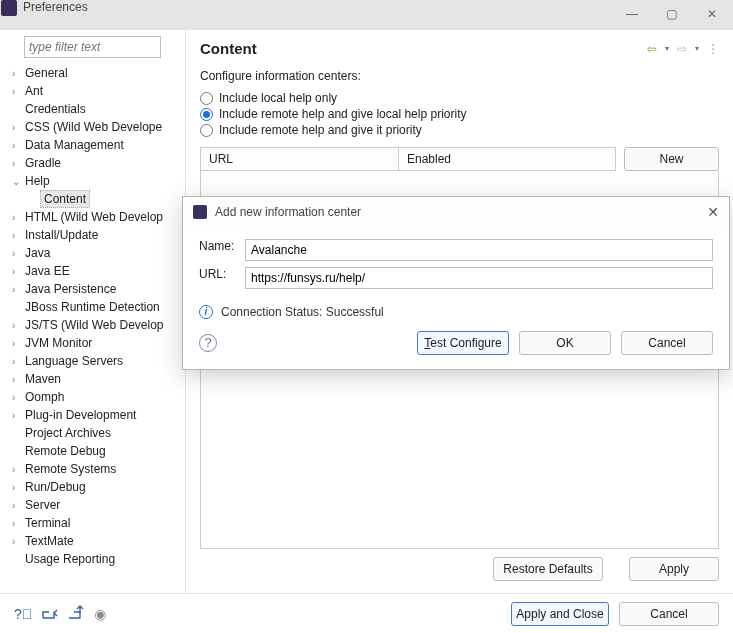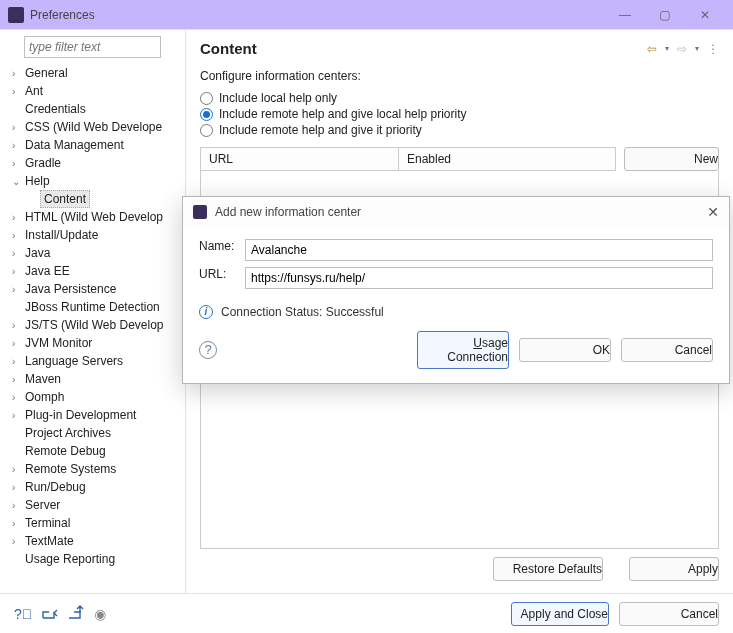--- a/index.html
+++ b/index.html
@@ -10,24 +10,24 @@
     background: #fff;
     color: #222;
     width: 733px;
     height: 633px;
     overflow: hidden;
     position: relative;
   }
   .titlebar {
     height: 30px;
     display: flex;
-    align-items: center;
-    padding: 0 8px;
+    align-items: flex-start;
+    padding: 0 1px;
     border-bottom: 1px solid #e3e3e3;
-    background: #c4b5fd;
+    background: #e5e5e5;
   }
   .titlebar .logo {
     width: 16px; height: 16px;
     background: #3a2e5a;
     border-radius: 2px;
     margin-right: 6px;
   }
   .titlebar .title { flex: 0 0 auto; color: #444; }
   .titlebar .spacer { flex: 1; }
   .winbtn {
@@ -116,21 +116,21 @@
     border-right: 1px solid #ccc;
   }
   .th.name { width: 138px; }
   .th.url { width: 198px; }
   .th.en { flex: 1; }
   .btn {
     padding: 4px 0;
     border: 1px solid #bdbdbd;
     background: #fafafa;
     border-radius: 3px;
-    text-align: right;
+    text-align: center;
     cursor: default;
   }
   .newbtn { width: 95px; margin-left: 8px; }
   .table-body {
     flex: 1;
     border: 1px solid #ccc;
     border-top: none;
     background: #fff;
   }
   .restore-row {
@@ -410,18 +410,18 @@
       <label>URL:</label>
       <input type="text" value="https://funsys.ru/help/" style="">
     </div>
     <div class="status-row">
       <div class="info-i">i</div>
       <div>Connection Status: Successful</div>
     </div>
     <div class="modal-actions">
       <div class="help-q">?</div>
       <div class="spacer"></div>
-      <div class="btn testbtn underline-first">Usage Connection</div>
+      <div class="btn testbtn underline-first">Test Configure</div>
       <div class="btn">OK</div>
       <div class="btn">Cancel</div>
     </div>
   </div>
 </div>
 
 </body></html>

